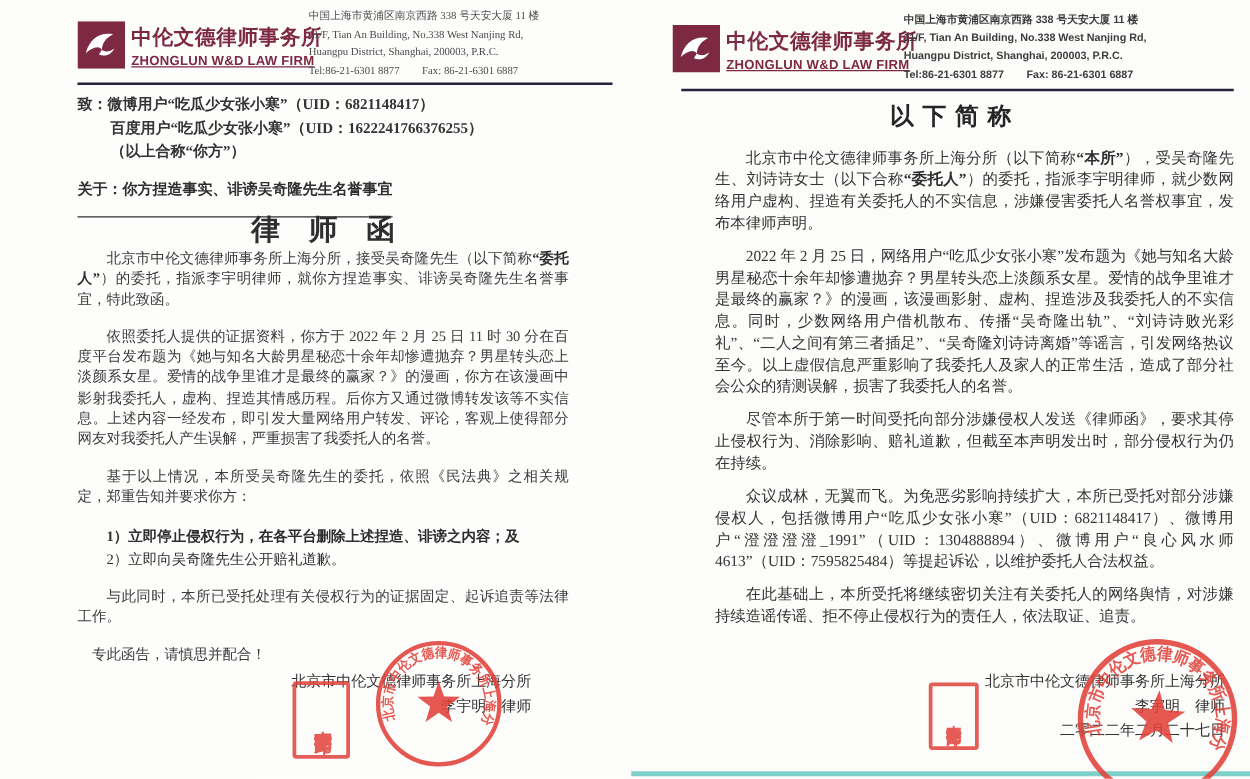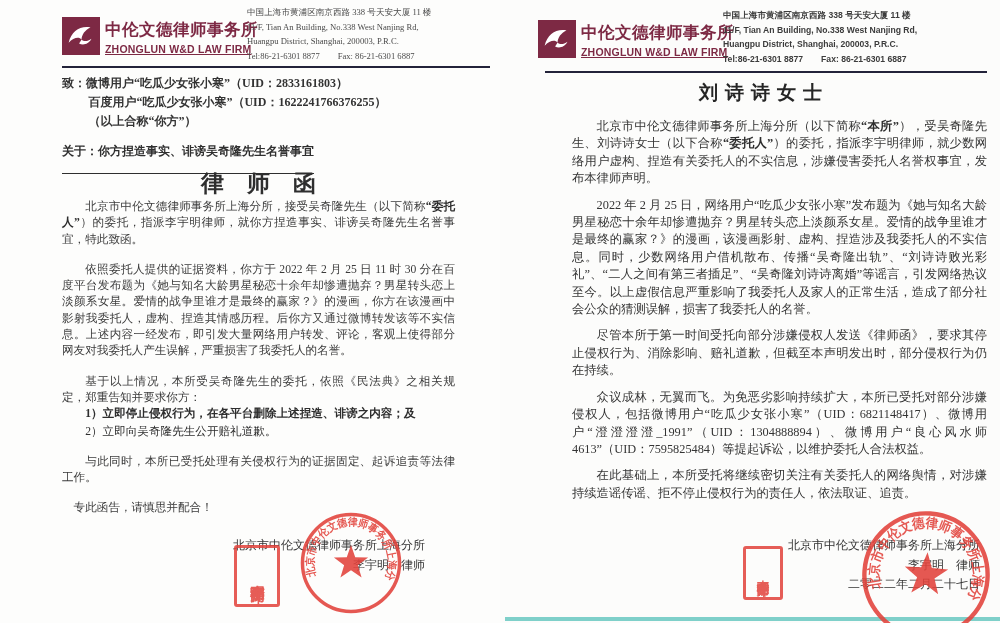--- a/index.html
+++ b/index.html
@@ -29,21 +29,21 @@
   .page-right .rule{left:45px;top:71px;width:442px;}
 
   
   .recipients{position:absolute;left:62px;top:74px;width:400px;font-size:12px;line-height:19px;font-weight:600;color:#333;}
   .recipient-cont{padding-left:2.2em;}
   .subject{position:absolute;left:62px;top:143px;font-size:12px;font-weight:bold;color:#2f2f2f;}
   .subject .u{border-bottom:1.5px solid #2f2f2f;padding-bottom:13px;display:inline-block;}
   .doc-title-left{position:absolute;left:62px;top:168px;width:393px;text-align:center;font-size:23px;font-weight:bold;color:#2e2e2e;}
   .body-left{position:absolute;left:62px;top:199px;width:393px;font-size:11.6px;line-height:16.3px;text-align:justify;}
   .para{margin:0 0 14px 0;text-indent:2em;}
-  .para.tight{margin-bottom:0;}
+  .para.tight{margin-bottom:16px;}
   .para.demand{font-weight:bold;margin-bottom:1px;color:#2e2e2e;}
   .para.demand-last{font-weight:normal;margin-bottom:14px;color:#2e2e2e;}
   .para.closing{text-indent:1em;text-align:left;}
   .b{font-weight:bold;color:#2d2d2d;}
 
   
   .doc-title-right{position:absolute;left:40px;top:80px;width:448px;text-align:center;font-size:19px;font-weight:bold;letter-spacing:7px;color:#252525;}
   .body-right{position:absolute;left:40px;top:118px;width:447px;font-size:12.3px;line-height:17.4px;text-align:justify;color:#343434;}
   .body-right .para{margin-bottom:9px;margin-left:32px;}
 
@@ -84,21 +84,21 @@
     <div class="address">
       <div>中国上海市黄浦区南京西路 338 号天安大厦 11 楼</div>
       <div>11/F, Tian An Building, No.338 West Nanjing Rd,</div>
       <div>Huangpu District, Shanghai, 200003, P.R.C.</div>
       <div class="tel-line"><span>Tel:86-21-6301 8877</span><span class="tel-gap"></span><span>Fax: 86-21-6301 6887</span></div>
     </div>
   </div>
   <div class="rule"></div>
 
   <div class="recipients">
-    <div>致：微博用户“吃瓜少女张小寒”（UID：2833161803）</div>
+    <div>致：微博用户“吃瓜少女张小寒”（UID：6821148417）</div>
     <div class="recipient-cont">百度用户“吃瓜少女张小寒”（UID：1622241766376255）</div>
     <div class="recipient-cont">（以上合称“你方”）</div>
   </div>
 
   <div class="subject"><span class="u">关于：你方捏造事实、诽谤吴奇隆先生名誉事宜</span></div>
 
   <div class="doc-title-left">律　师　函</div>
 
   <div class="body-left">
       <p class="para"><span>北京市中伦文德律师事务所上海分所，接受吴奇隆先生（以下简称</span><span class="b">“委托人”</span><span>）的委托，指派李宇明律师，就你方捏造事实、诽谤吴奇隆先生名誉事宜，特此致函。</span></p>
@@ -147,21 +147,21 @@
     </div>
     <div class="address">
       <div>中国上海市黄浦区南京西路 338 号天安大厦 11 楼</div>
       <div>11/F, Tian An Building, No.338 West Nanjing Rd,</div>
       <div>Huangpu District, Shanghai, 200003, P.R.C.</div>
       <div class="tel-line"><span>Tel:86-21-6301 8877</span><span class="tel-gap"></span><span>Fax: 86-21-6301 6887</span></div>
     </div>
   </div>
   <div class="rule"></div>
 
-  <div class="doc-title-right">刘诗诗女士</div>
+  <div class="doc-title-right">以下简称</div>
 
   <div class="body-right">
       <p class="para"><span>北京市中伦文德律师事务所上海分所（以下简称</span><span class="b">“本所”</span><span>），受吴奇隆先生、刘诗诗女士（以下合称</span><span class="b">“委托人”</span><span>）的委托，指派李宇明律师，就少数网络用户虚构、捏造有关委托人的不实信息，涉嫌侵害委托人名誉权事宜，发布本律师声明。</span></p>
       <p class="para"><span>2022 年 2 月 25 日，网络用户“吃瓜少女张小寒”发布题为《她与知名大龄男星秘恋十余年却惨遭抛弃？男星转头恋上淡颜系女星。爱情的战争里谁才是最终的赢家？》的漫画，该漫画影射、虚构、捏造涉及我委托人的不实信息。同时，少数网络用户借机散布、传播“吴奇隆出轨”、“刘诗诗败光彩礼”、“二人之间有第三者插足”、“吴奇隆刘诗诗离婚”等谣言，引发网络热议至今。以上虚假信息严重影响了我委托人及家人的正常生活，造成了部分社会公众的猜测误解，损害了我委托人的名誉。</span></p>
       <p class="para"><span>尽管本所于第一时间受托向部分涉嫌侵权人发送《律师函》，要求其停止侵权行为、消除影响、赔礼道歉，但截至本声明发出时，部分侵权行为仍在持续。</span></p>
       <p class="para"><span>众议成林，无翼而飞。为免恶劣影响持续扩大，本所已受托对部分涉嫌侵权人，包括微博用户“吃瓜少女张小寒”（UID：6821148417）、微博用户“澄澄澄澄_1991”（UID：1304888894）、微博用户“良心风水师 4613”（UID：7595825484）等提起诉讼，以维护委托人合法权益。</span></p>
       <p class="para"><span>在此基础上，本所受托将继续密切关注有关委托人的网络舆情，对涉嫌持续造谣传谣、拒不停止侵权行为的责任人，依法取证、追责。</span></p>
     </div>
 
   <div class="sig">

